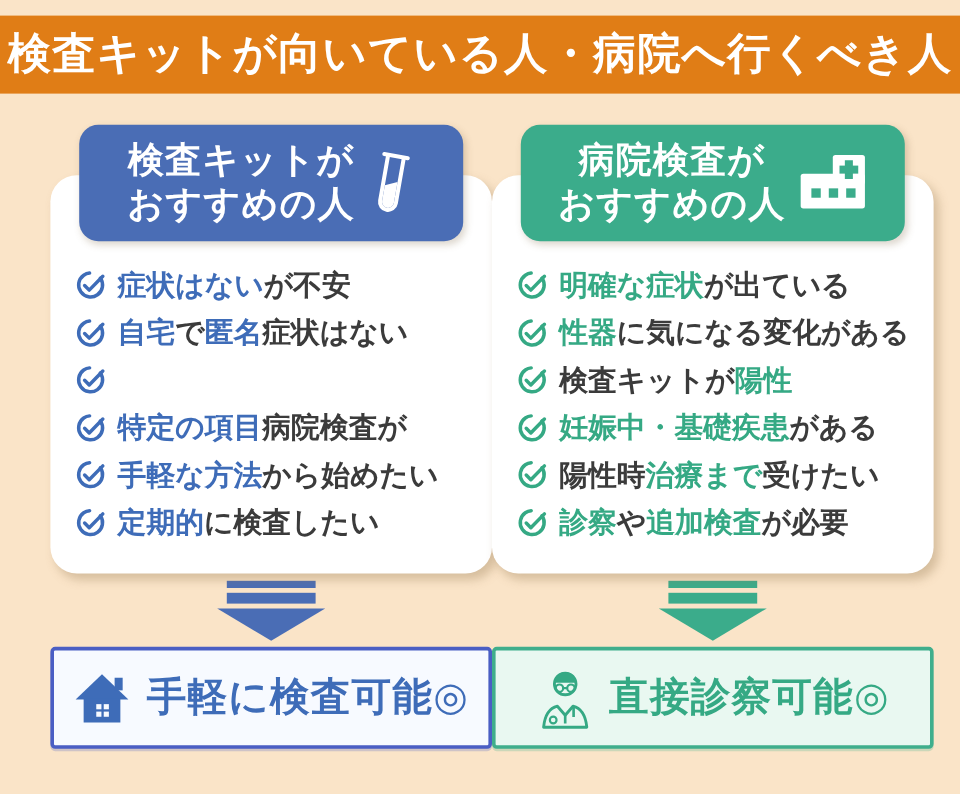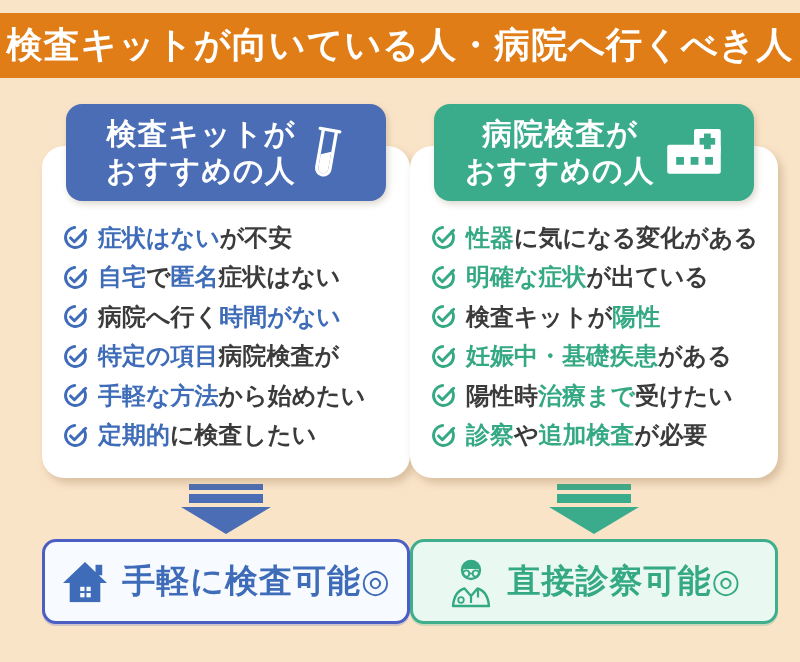--- a/index.html
+++ b/index.html
@@ -44,21 +44,21 @@
   .arrow { display:flex; flex-direction:column; align-items:center; margin-top:6px; }
   .arrow .bar1 { width:74px; height:6px; }
   .arrow .bar2 { width:74px; height:9px; margin-top:4px; }
   .arrow .tri { margin-top:4px; width:0; height:0;
     border-left:45px solid transparent; border-right:45px solid transparent; }
   .kit .bar1, .kit .bar2 { background:var(--header-blue); }
   .kit .tri { border-top:27px solid var(--header-blue); }
   .hospital .bar1, .hospital .bar2 { background:var(--header-green); }
   .hospital .tri { border-top:27px solid var(--header-green); }
   .result-box {
-    margin-top:5px; height:85px; border-radius:14px; border:3px solid;
+    margin-top:5px; height:85px; border-radius:4px; border:3px solid;
     display:flex; align-items:center; justify-content:center; gap:13px;
   }
   .kit .result-box { background:var(--result-bg-blue); border-color:var(--result-border-blue);
     box-shadow:0 2px 0 rgba(74,94,196,0.25); }
   .hospital .result-box { background:var(--result-bg-green); border-color:var(--result-border-green);
     box-shadow:0 2px 0 rgba(63,174,140,0.25); }
   .result-label { font-size:33px; font-weight:bold; white-space:nowrap; letter-spacing:1px; }
   .kit .result-label { color:var(--accent-blue); }
   .hospital .result-label { color:var(--accent-green); }
   .hicon { display:inline-flex; }
@@ -111,21 +111,20 @@
   </span>
 <span class="item-text"><span class="accent">自宅</span><span>で</span><span class="accent">匿名</span><span>症状はない</span></span>
             </li>
             <li class="check-item">
   <span class="check-icon">
     <svg viewBox="0 0 26 26" width="27" height="27">
       <circle cx="13" cy="13" r="9.6" fill="none" stroke="currentColor" stroke-width="2.8" stroke-linecap="round" stroke-dasharray="50 10.3" transform="rotate(-35 13 13)"></circle>
       <path d="M8.2 13.4 l3.7 3.7 L22.8 6.0" fill="none" stroke="currentColor" stroke-width="2.8" stroke-linecap="round" stroke-linejoin="round"></path>
     </svg>
   </span>
-<span class="item-text"><span>病院へ行く</span><span class="accent">時間がない</span></span>
             </li>
             <li class="check-item">
   <span class="check-icon">
     <svg viewBox="0 0 26 26" width="27" height="27">
       <circle cx="13" cy="13" r="9.6" fill="none" stroke="currentColor" stroke-width="2.8" stroke-linecap="round" stroke-dasharray="50 10.3" transform="rotate(-35 13 13)"></circle>
       <path d="M8.2 13.4 l3.7 3.7 L22.8 6.0" fill="none" stroke="currentColor" stroke-width="2.8" stroke-linecap="round" stroke-linejoin="round"></path>
     </svg>
   </span>
 <span class="item-text"><span class="accent">特定の項目</span><span>病院検査が</span></span>
             </li>
@@ -193,30 +192,30 @@
 
       <div class="card">
         <ul class="checklist">
             <li class="check-item">
   <span class="check-icon">
     <svg viewBox="0 0 26 26" width="27" height="27">
       <circle cx="13" cy="13" r="9.6" fill="none" stroke="currentColor" stroke-width="2.8" stroke-linecap="round" stroke-dasharray="50 10.3" transform="rotate(-35 13 13)"></circle>
       <path d="M8.2 13.4 l3.7 3.7 L22.8 6.0" fill="none" stroke="currentColor" stroke-width="2.8" stroke-linecap="round" stroke-linejoin="round"></path>
     </svg>
   </span>
+<span class="item-text"><span class="accent">明確な症状</span><span>が出ている</span></span>
+            </li>
+            <li class="check-item">
+  <span class="check-icon">
+    <svg viewBox="0 0 26 26" width="27" height="27">
+      <circle cx="13" cy="13" r="9.6" fill="none" stroke="currentColor" stroke-width="2.8" stroke-linecap="round" stroke-dasharray="50 10.3" transform="rotate(-35 13 13)"></circle>
+      <path d="M8.2 13.4 l3.7 3.7 L22.8 6.0" fill="none" stroke="currentColor" stroke-width="2.8" stroke-linecap="round" stroke-linejoin="round"></path>
+    </svg>
+  </span>
 <span class="item-text"><span class="accent">性器</span><span>に気になる変化がある</span></span>
-            </li>
-            <li class="check-item">
-  <span class="check-icon">
-    <svg viewBox="0 0 26 26" width="27" height="27">
-      <circle cx="13" cy="13" r="9.6" fill="none" stroke="currentColor" stroke-width="2.8" stroke-linecap="round" stroke-dasharray="50 10.3" transform="rotate(-35 13 13)"></circle>
-      <path d="M8.2 13.4 l3.7 3.7 L22.8 6.0" fill="none" stroke="currentColor" stroke-width="2.8" stroke-linecap="round" stroke-linejoin="round"></path>
-    </svg>
-  </span>
-<span class="item-text"><span class="accent">明確な症状</span><span>が出ている</span></span>
             </li>
             <li class="check-item">
   <span class="check-icon">
     <svg viewBox="0 0 26 26" width="27" height="27">
       <circle cx="13" cy="13" r="9.6" fill="none" stroke="currentColor" stroke-width="2.8" stroke-linecap="round" stroke-dasharray="50 10.3" transform="rotate(-35 13 13)"></circle>
       <path d="M8.2 13.4 l3.7 3.7 L22.8 6.0" fill="none" stroke="currentColor" stroke-width="2.8" stroke-linecap="round" stroke-linejoin="round"></path>
     </svg>
   </span>
 <span class="item-text"><span>検査キットが</span><span class="accent">陽性</span></span>
             </li>

